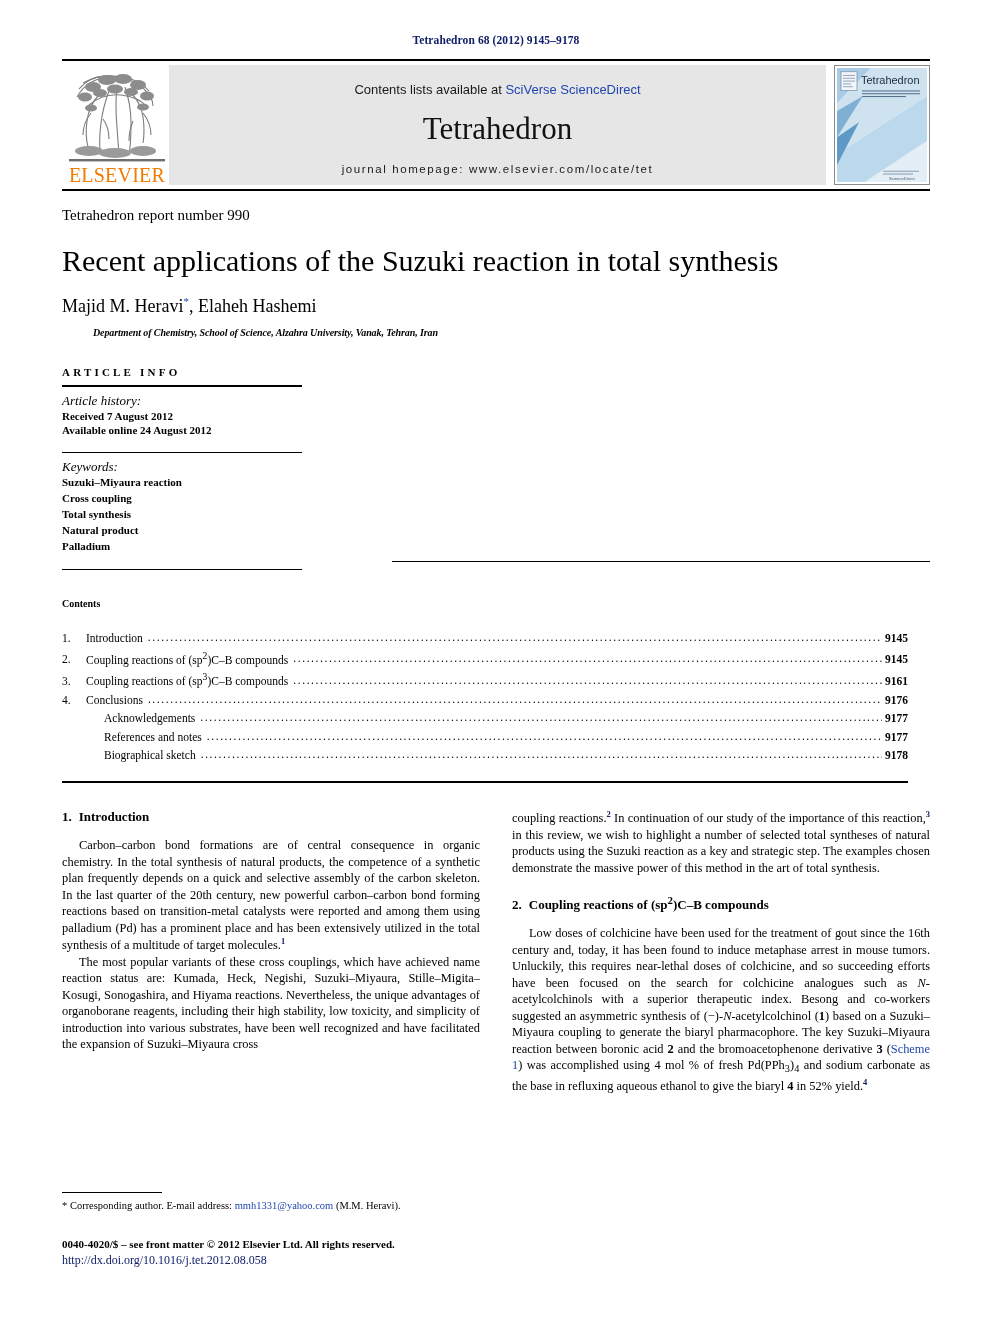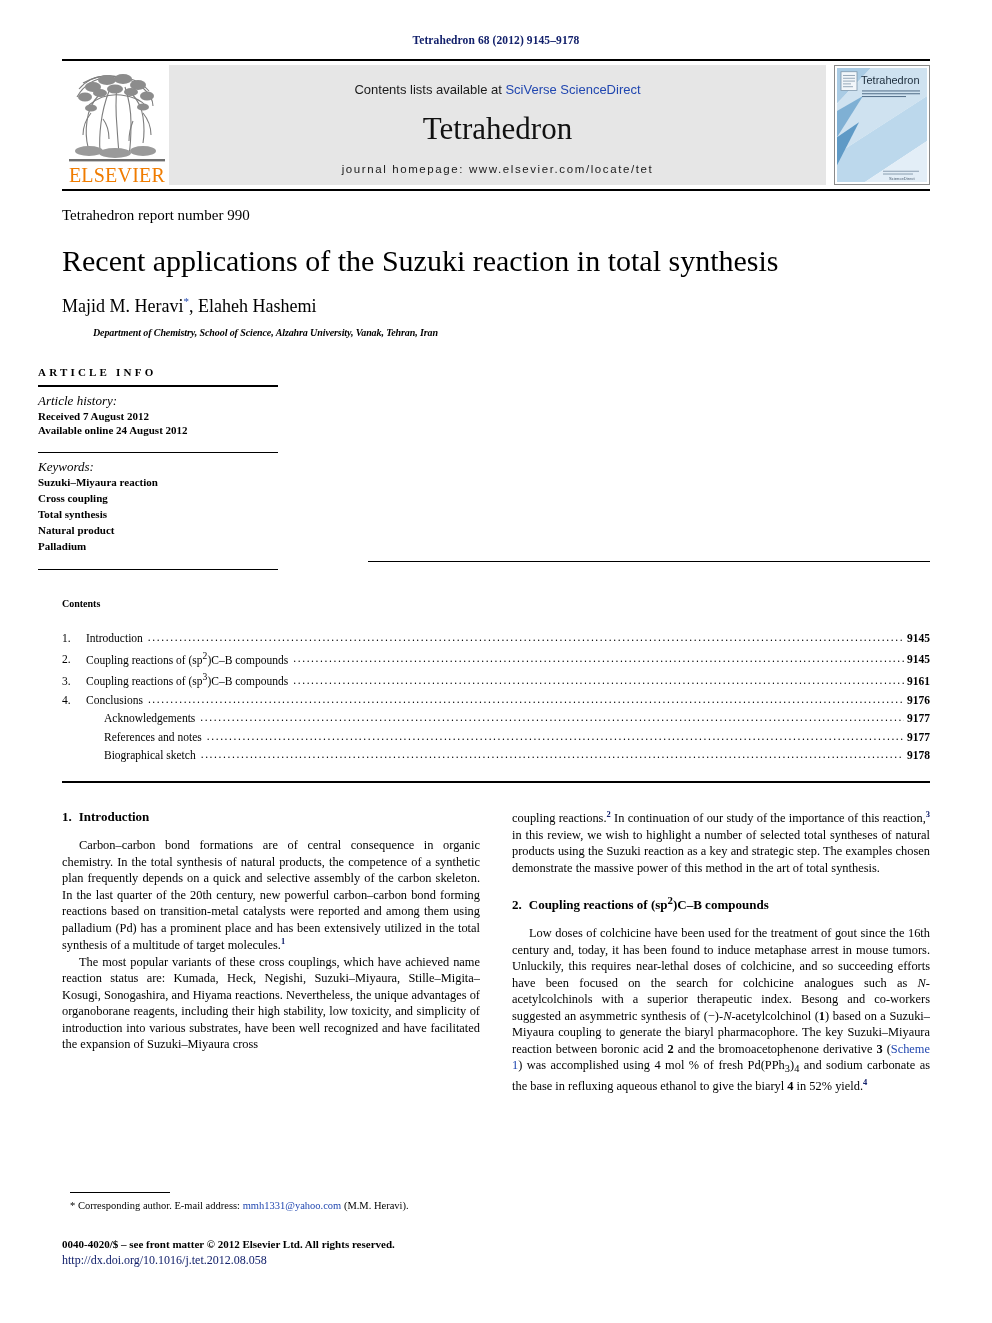--- a/index.html
+++ b/index.html
@@ -119,21 +119,21 @@
   .affiliation {
     font-size: 10px;
     font-style: italic;
     font-weight: bold;
     font-family: "Liberation Serif", serif;
     letter-spacing: -0.1px;
     margin-left: 31px;
   }
 
   
-  .info-area { margin: 28px 62px 0 38px; position: relative; }
+  .info-area { margin: 28px 62px 0 62px; position: relative; }
   .info-col { width: 240px; }
   .info-head {
     font-family: "Liberation Serif", serif;
     font-weight: bold;
     font-size: 11px;
     letter-spacing: 3.2px;
     margin-bottom: 7px;
   }
   .rule-thick { border-top: 2px solid #000; }
   .rule-thin  { border-top: 1px solid #000; }
@@ -147,21 +147,21 @@
   .kw-block { padding-bottom: 6px; }
   .kw-block .info-line { line-height: 1.45; }
   .abs-rule {
     position: absolute;
     left: 330px; right: 0;
     top: 195px;
     border-top: 1px solid #000;
   }
 
   
-  .contents { margin: 28px 62px 0 62px; }
+  .contents { margin: 28px 84px 0 62px; }
   .contents-head { font-weight: bold; font-size: 10px; margin-bottom: 20px; }
   .toc-row {
     display: flex;
     align-items: baseline;
     font-size: 11.5px;
     line-height: 1.62;
     white-space: nowrap;
   }
   .toc-num { width: 24px; flex: 0 0 24px; }
   .toc-num.indent { width: 42px; flex: 0 0 42px; }
@@ -201,21 +201,21 @@
     hyphens: manual;
   }
   .para + .para { margin-top: 0; }
   .para sup { font-size: 8.5px; color: #12206b; font-weight: bold; }
   .para .lnk { color: #2147b0; }
   .para i { font-style: italic; }
   .para b { font-weight: bold; }
   .rcol .sec-head { margin-top: 18px; }
 
   
-  .footnote-area { position: absolute; left: 70px; top: 1192px; width: 418px; }
+  .footnote-area { position: absolute; left: 62px; top: 1192px; width: 418px; }
   .foot-rule { border-top: 1px solid #000; width: 100px; margin-bottom: 6px; }
   .footnote { font-size: 10.5px; line-height: 1.3; }
   .footnote .lnk { color: #2147b0; }
   .copyright { position: absolute; left: 62px; top: 1237px; width: 520px; }
   .copy-line { font-size: 11px; font-weight: bold; line-height: 1.35; }
   .copy-line.doi { color: #12206b; font-weight: normal; font-size: 12px; }
 </style>
 </head>
 <body>
 

